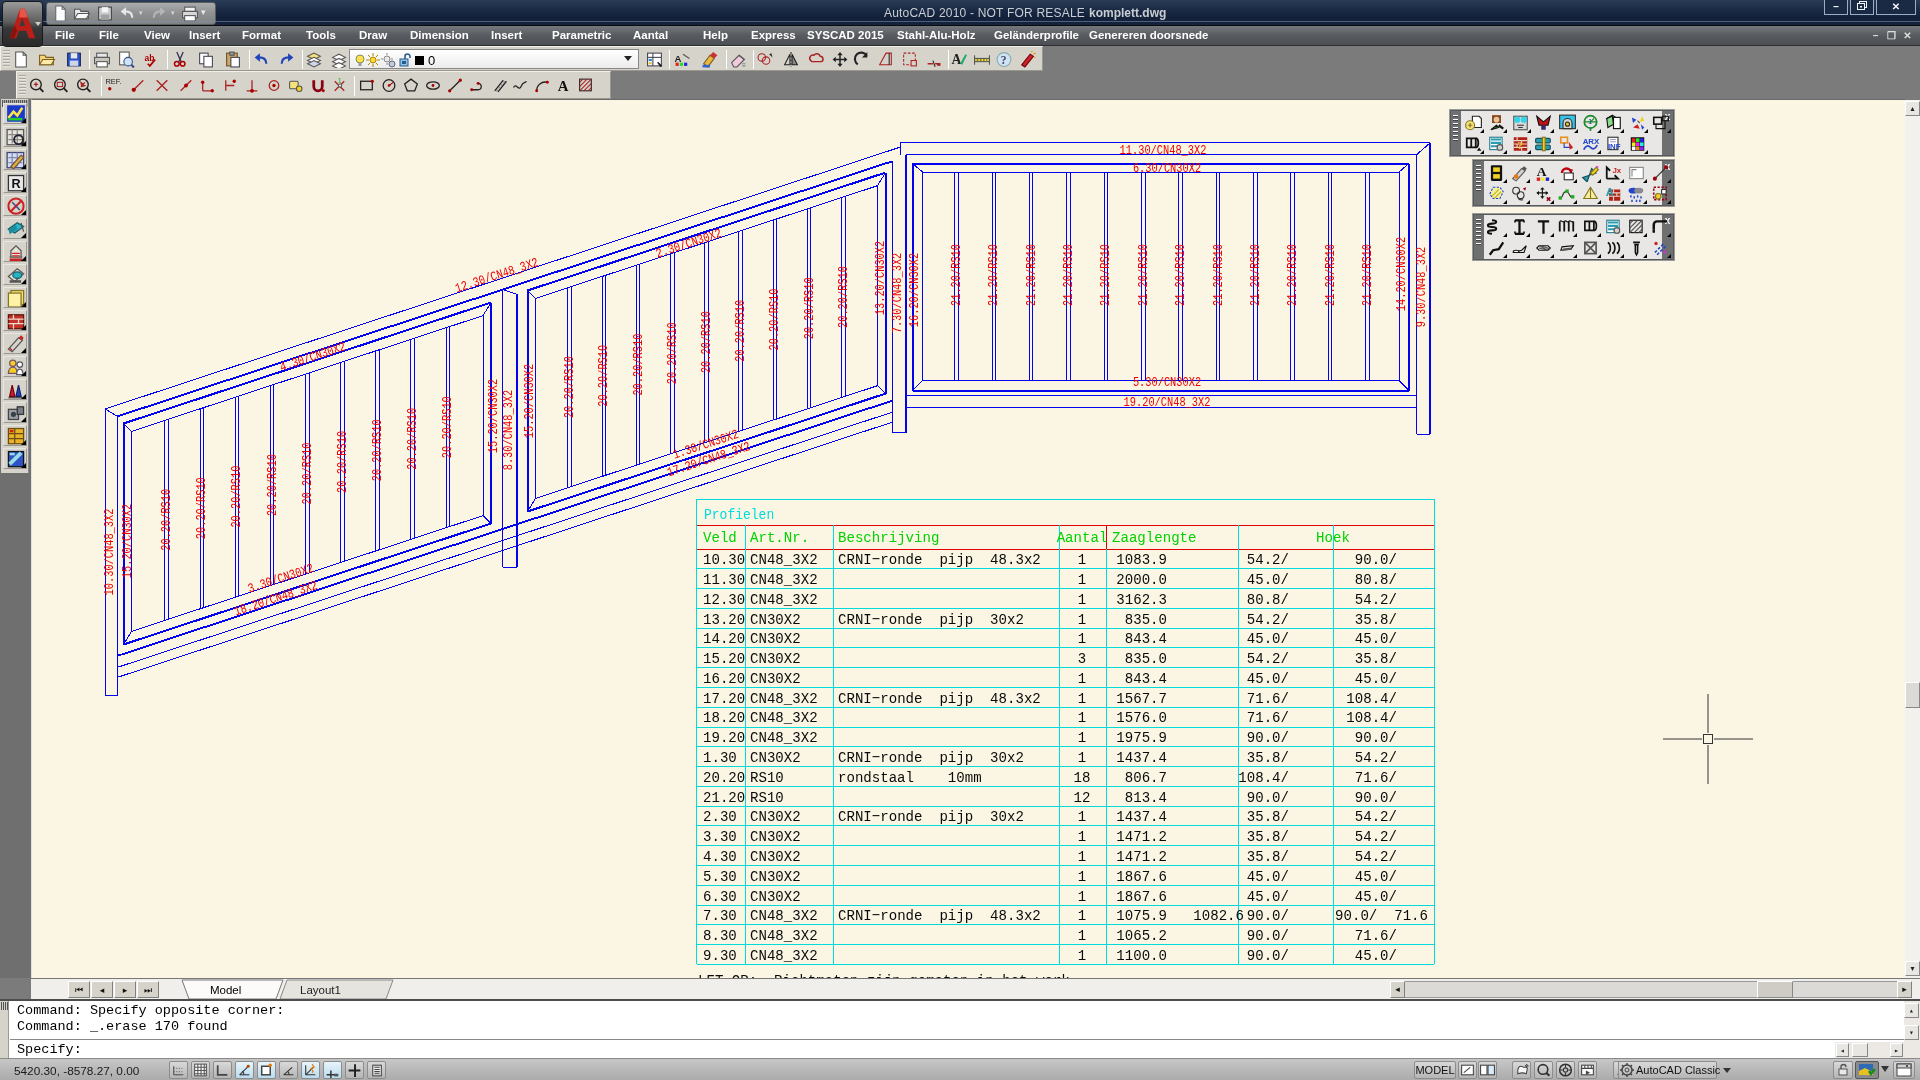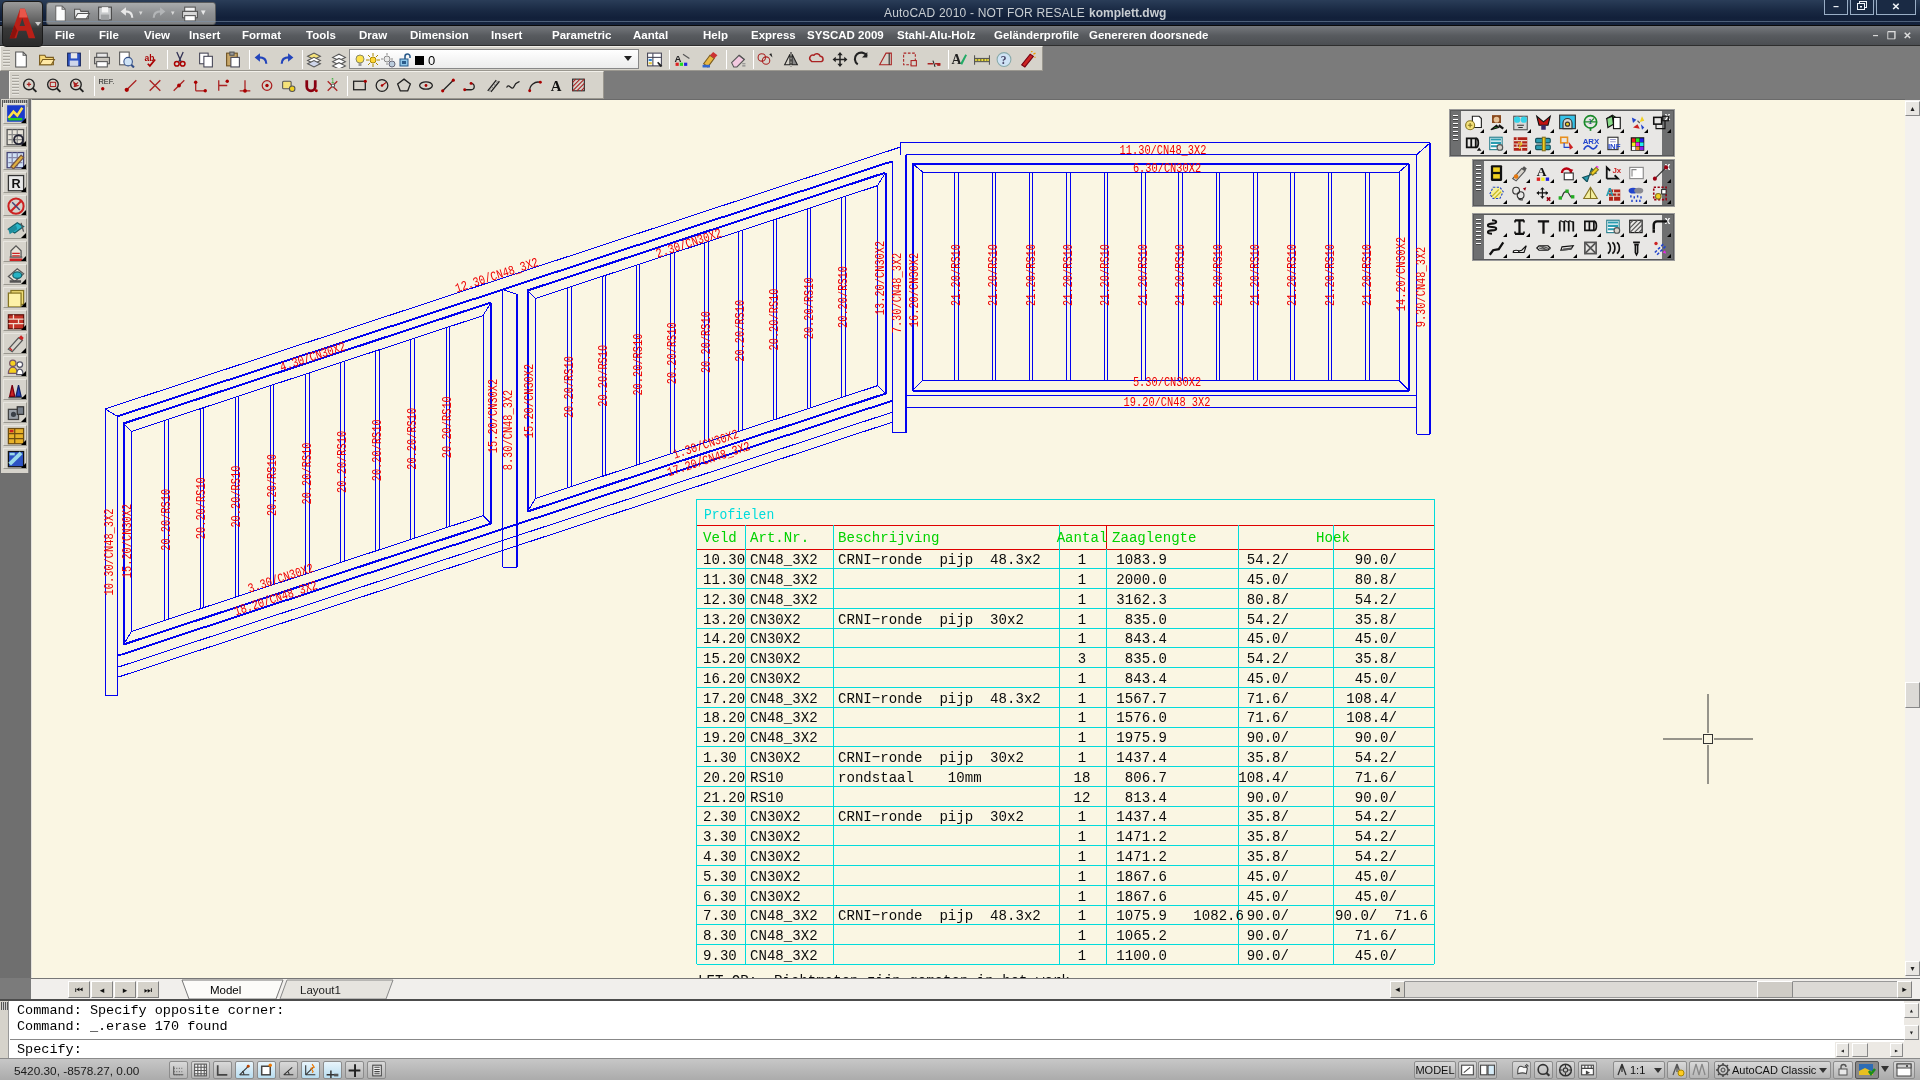--- a/index.html
+++ b/index.html
@@ -99,21 +99,21 @@
     <span class="menu" style="left:189px">Insert</span>
     <span class="menu" style="left:242px">Format</span>
     <span class="menu" style="left:306px">Tools</span>
     <span class="menu" style="left:359px">Draw</span>
     <span class="menu" style="left:410px">Dimension</span>
     <span class="menu" style="left:491px">Insert</span>
     <span class="menu" style="left:552px">Parametric</span>
     <span class="menu" style="left:633px">Aantal</span>
     <span class="menu" style="left:703px">Help</span>
     <span class="menu" style="left:751px">Express</span>
-    <span class="menu" style="left:807px">SYSCAD 2009</span>
+    <span class="menu" style="left:807px">SYSCAD 2015</span>
     <span class="menu" style="left:897px">Stahl-Alu-Holz</span>
     <span class="menu" style="left:994px">Geländerprofile</span>
     <span class="menu" style="left:1089px">Genereren doorsnede</span>
     <span class="mwb" style="left:1868px">–</span>
     <span class="mwb" style="left:1884px">❐</span>
     <span class="mwb" style="left:1900px">✕</span>
   </div>
 <div class="tb" style="left:0;top:46px;width:1043px;height:25px">
     <div class="grip"></div>
     <svg class="icon" style="left:11px;top:4px" width="17" height="17" viewBox="0 0 16 16">
@@ -284,21 +284,21 @@
     </svg>
     <svg class="icon" style="left:994px;top:4px" width="17" height="17" viewBox="0 0 16 16">
       <circle cx="8" cy="8" r="6.5" fill="#cfe3f5" stroke="#8aa"></circle>
       <text x="5" y="12" font-size="11" font-weight="bold" fill="#446" font-family="Liberation Serif">?</text>
     </svg>
     <svg class="icon" style="left:1017px;top:4px" width="17" height="17" viewBox="0 0 16 16">
       <path d="M3 13L11 3l3 2-8 10z" fill="#c22" stroke="#701"></path>
       <path d="M12 1l1-1M14 3l2-1M15 6h1" stroke="#e90" stroke-width="1.2"></path>
     </svg>
   </div>
-<div class="tb" style="left:9px;top:71px;width:595px;height:28px">
+<div class="tb" style="left:16px;top:71px;width:595px;height:28px">
     <div class="grip"></div>
     <svg class="icon" style="left:11px;top:5px" width="18" height="18" viewBox="0 0 16 16">
       <circle cx="7" cy="7" r="5" fill="none" stroke="#222" stroke-width="1.3"></circle>
       <path d="M5 7h4M7 5v4" stroke="#a22" stroke-width="1.2"></path>
       <line x1="10.5" y1="10.5" x2="14" y2="14" stroke="#222" stroke-width="1.8"></line>
     </svg>
     <svg class="icon" style="left:35px;top:5px" width="18" height="18" viewBox="0 0 16 16">
       <circle cx="7" cy="7" r="5" fill="none" stroke="#222" stroke-width="1.3"></circle>
       <rect x="4.5" y="5" width="5" height="4" fill="none" stroke="#a22"></rect>
       <line x1="10.5" y1="10.5" x2="14" y2="14" stroke="#222" stroke-width="1.8"></line>
@@ -1258,21 +1258,21 @@
       <text x="16" y="12" font-size="11" fill="#111" font-family="Liberation Sans">1:1</text>
       <path d="M40 6l4 5 4-5z" fill="#333"></path>
       </svg></div>
     <div class="stbtn" style="left:1667px;width:20px"><svg width="18" height="16" viewBox="0 0 16 16">
       <path d="M8 2L4 13M8 2l4 11M8 2v8" stroke="#555" fill="none" stroke-width="1.3"></path>
         <circle cx="12" cy="11" r="3" fill="#fc2" stroke="#a80"></circle>
       </svg></div>
     <div class="stbtn" style="left:1689px;width:20px"><svg width="18" height="16" viewBox="0 0 16 16">
       <path d="M5 2L2 13M5 2l3 11M11 2L8 13M11 2l3 11" stroke="#888" fill="none" stroke-width="1.3"></path>
       </svg></div>
-    <div class="stbtn" style="left:1714px;width:117px"><svg width="115" height="16" viewBox="0 0 115 16">
+    <div class="stbtn" style="left:1618px;width:99px"><svg width="115" height="16" viewBox="0 0 115 16">
       <circle cx="8" cy="8" r="5" fill="none" stroke="#444" stroke-width="1.5"></circle>
         <circle cx="8" cy="8" r="2" fill="none" stroke="#444"></circle>
       <path d="M8 1v2M8 13v2M1 8h2M13 8h2M3 3l1.5 1.5M13 3l-1.5 1.5M3 13l1.5-1.5M13 13l-1.5-1.5" stroke="#444" stroke-width="1.4"></path>
       <text x="17" y="12" font-size="11" fill="#111" font-family="Liberation Sans">AutoCAD Classic</text>
       <path d="M104 6l4 5 4-5z" fill="#333"></path>
       </svg></div>
     <div class="stbtn" style="left:1833px;width:20px"><svg width="18" height="16" viewBox="0 0 16 16">
       <rect x="4" y="7" width="8" height="6" fill="#e8e8e8" stroke="#555"></rect>
         <path d="M6 7V5a2.5 2.5 0 015 0" fill="none" stroke="#555" stroke-width="1.4"></path>
       </svg></div>

